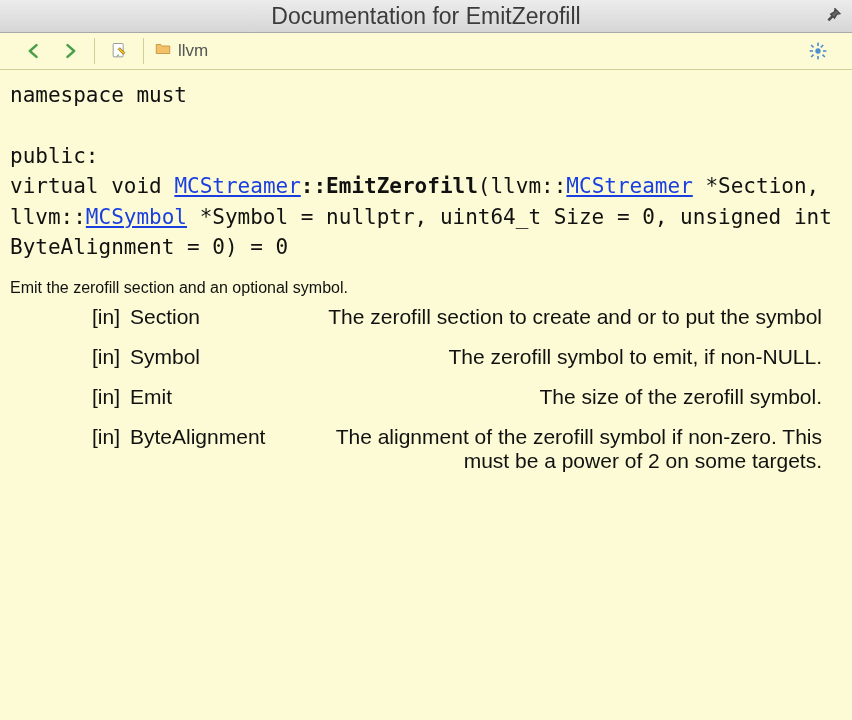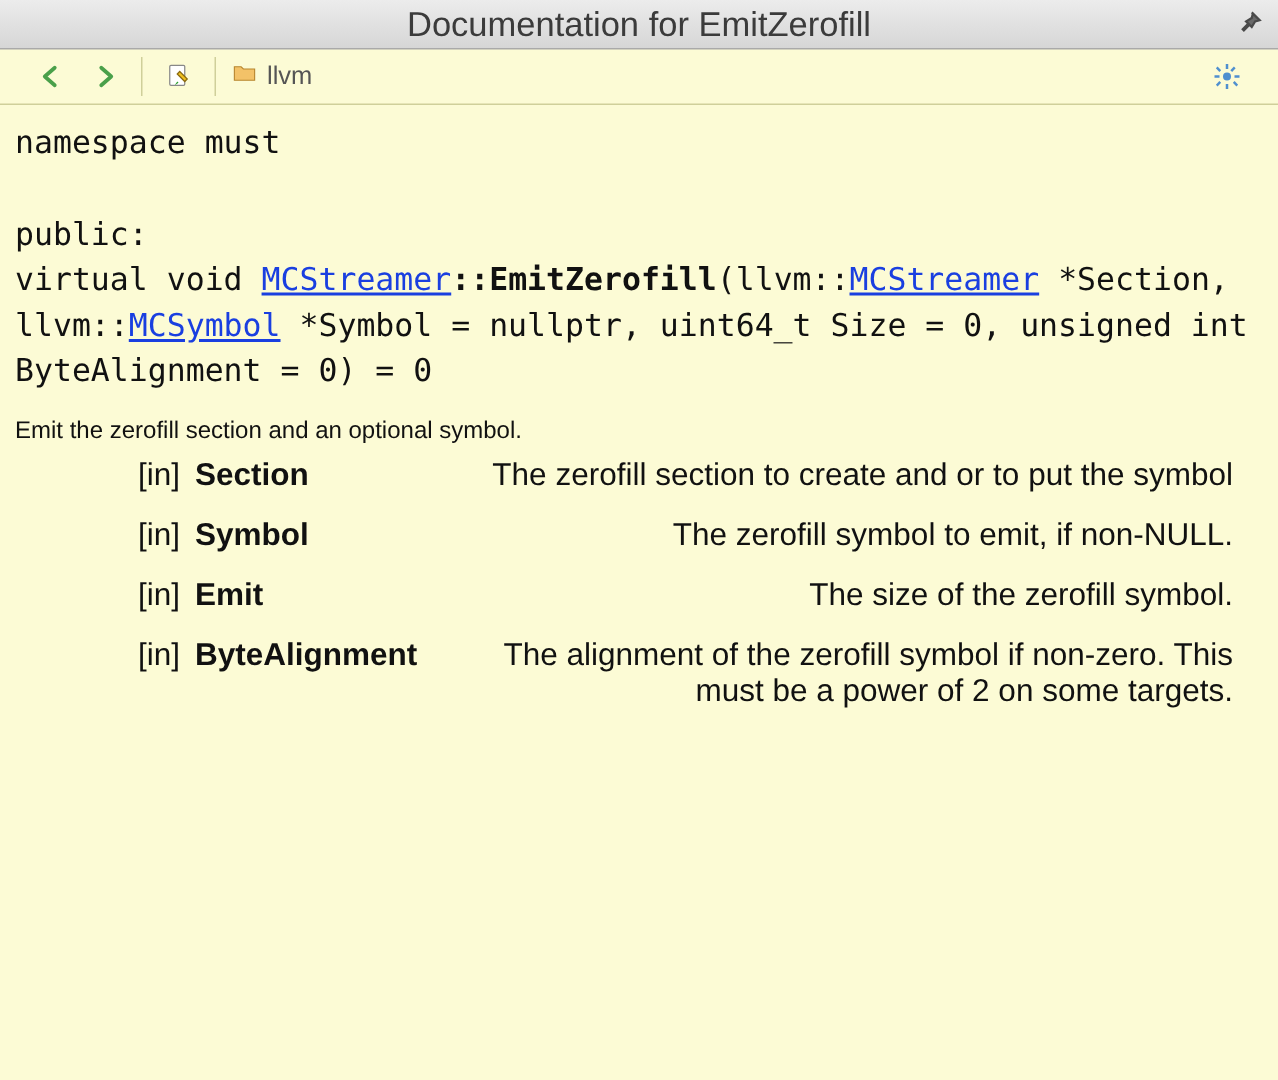--- a/index.html
+++ b/index.html
@@ -105,21 +105,21 @@
 .params-table td {
   vertical-align: top;
   padding: 8px 10px 8px 0;
 }
 .params-table td.dir {
   text-align: right;
   width: 110px;
   white-space: nowrap;
 }
 .params-table td.pname {
-  font-weight: 700;
+  font-weight: 400;
   width: 180px;
   white-space: nowrap;
   margin-left: 20px;
 }
 .params-table td.pdesc {
   padding-right: 20px;
   text-align: right;
 }
 </style>
 </head>

